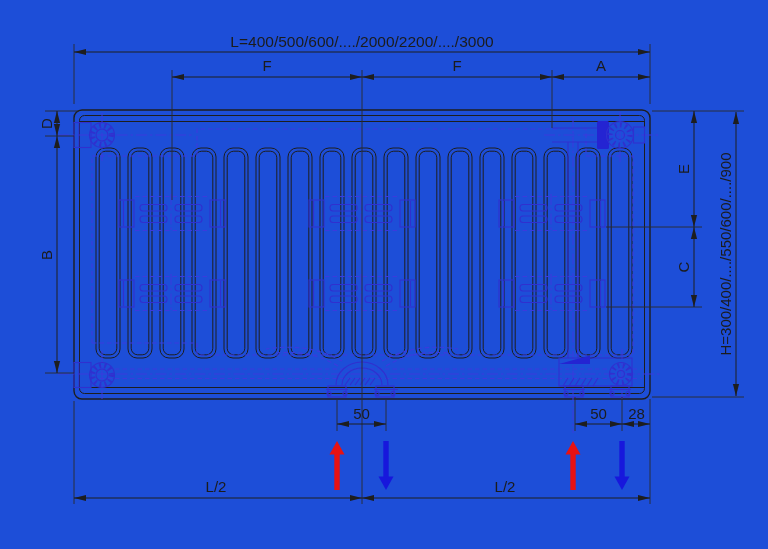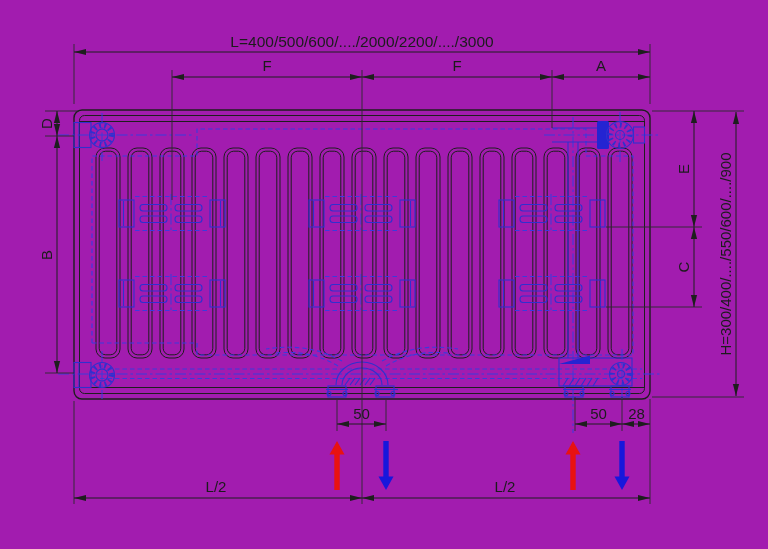--- a/index.html
+++ b/index.html
@@ -1,16 +1,16 @@
 <!DOCTYPE html>
 <html><head>
 <meta charset="utf-8">
 <style>
   html,body{margin:0;padding:0;background:#ffffff;}
-  .stage{position:relative;width:768px;height:549px;background:#a21caf;overflow:hidden;
+  .stage{position:relative;width:768px;height:549px;background:#1d4ed8;overflow:hidden;
          font-family:"Liberation Sans",sans-serif;}
   svg{display:block}
   .k{stroke:#1e1e1e;fill:none;stroke-width:1}
   .k2{stroke:#1e1e1e;fill:none;stroke-width:1.4}
   .dim{stroke:#1e1e1e;fill:none;stroke-width:1}
   .ext{stroke:#2a2a2a;fill:none;stroke-width:0.9}
   .b{stroke:#3030cf;fill:none;stroke-width:1.1}
   .bf{fill:#2424d2;stroke:none}
   .bd{stroke:#3b3bdd;fill:none;stroke-width:1.1;stroke-dasharray:4.5 3}
   .bdd{stroke:#3b3bdd;fill:none;stroke-width:1;stroke-dasharray:11 3 2.5 3}

